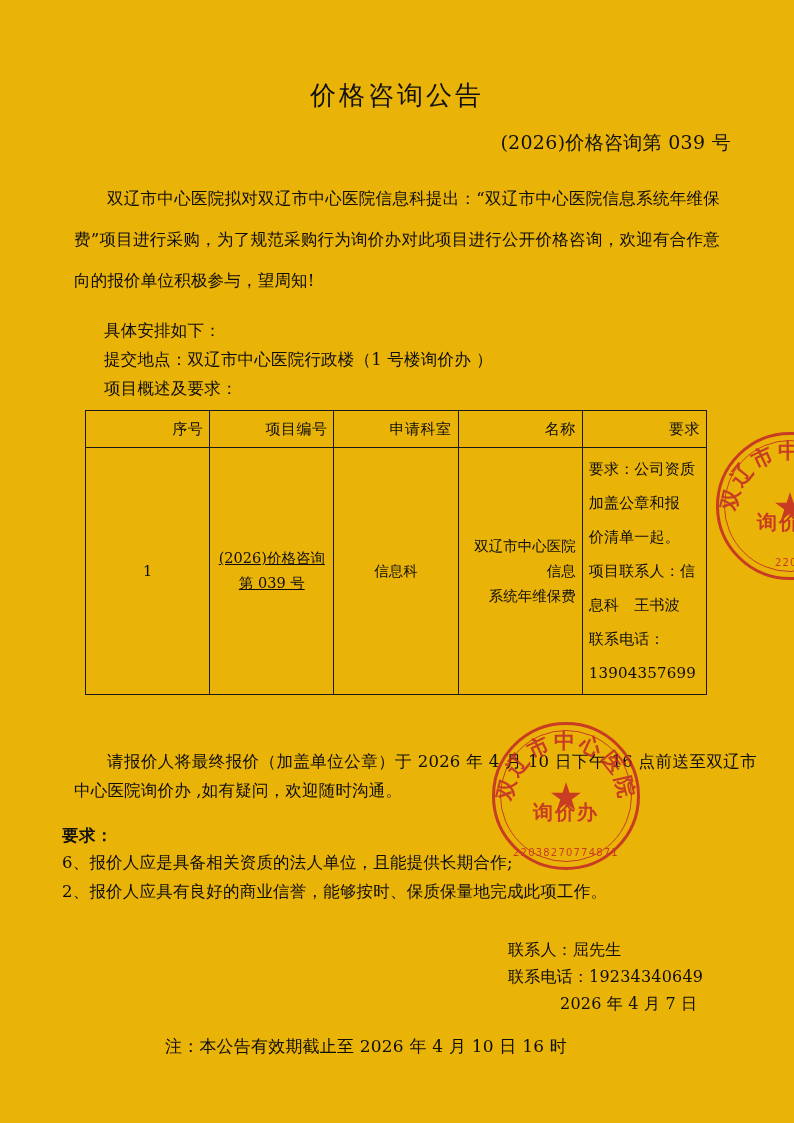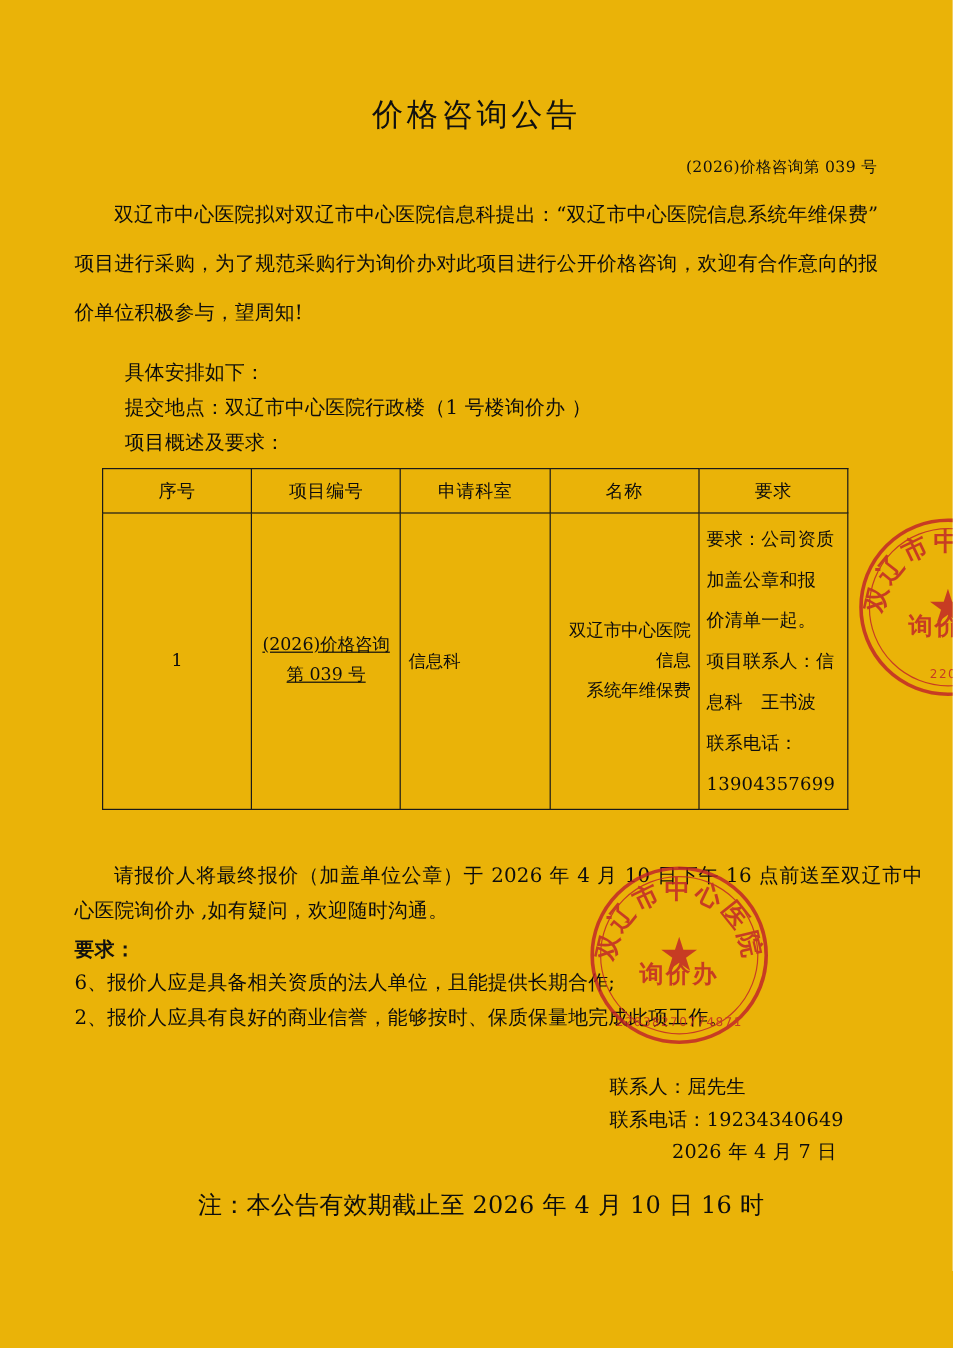--- a/index.html
+++ b/index.html
@@ -36,38 +36,38 @@
     letter-spacing: 3px;
     color: #101010;
     margin: 0;
     padding-top: 78px;
     font-weight: 400;
   }
 
   
   .doc-number {
     text-align: right;
-    font-size: 13px;
+    font-size: 19px;
     padding-right: 63px;
     padding-top: 17px;
     letter-spacing: 0.3px;
     color: #101010;
   }
 
   
   .body-block {
     padding: 0 62px 0 62px;
   }
   .para {
     font-size: 16.5px;
     line-height: 41px;
     text-align: justify;
     text-justify: inter-ideograph;
     letter-spacing: 0.2px;
-    margin: 0;
+    margin: 12px;
     color: #0d0d0d;
   }
   .para.indent {
     text-indent: 2em;
   }
   .lead-para {
     padding-top: 10px;
   }
 
   
@@ -97,28 +97,28 @@
   table.info-table th,
   table.info-table td {
     border: 1px solid #1a1a1a;
     padding: 4px 6px;
     font-weight: 400;
     font-size: 14.5px;
     color: #0d0d0d;
     vertical-align: middle;
   }
   table.info-table th {
-    text-align: center;
+    text-align: right;
     height: 28px;
     font-size: 15px;
     letter-spacing: 0.5px;
   }
   td.c-seq   { width: 48px;  text-align: center; }
   td.c-code  { width: 115px; text-align: center; line-height: 25px; text-decoration: underline; }
-  td.c-dept  { width: 85px;  }
+  td.c-dept  { width: 85px;  text-align: center; }
   td.c-name  { width: 135px; text-align: right; line-height: 25px; padding-left: 9px; }
   td.c-req   { text-align: left; padding-left: 11px; }
   .req-line {
     line-height: 34px;
     font-size: 15px;
     letter-spacing: 0.2px;
   }
   .row-tall { height: 152px; }
 
   
@@ -158,21 +158,21 @@
     color: #0d0d0d;
     position: relative;
     z-index: 3;
   }
   .sig-line.date { padding-left: 560px; }
 
   
   .footnote {
     margin-top: 18px;
     padding-left: 165px;
-    font-size: 20px;
+    font-size: 17px;
     letter-spacing: 0.2px;
     color: #0d0d0d;
   }
 
   
   .seal {
     position: absolute;
     border-radius: 50%;
     border: 3px solid #c0232a;
     box-sizing: border-box;

